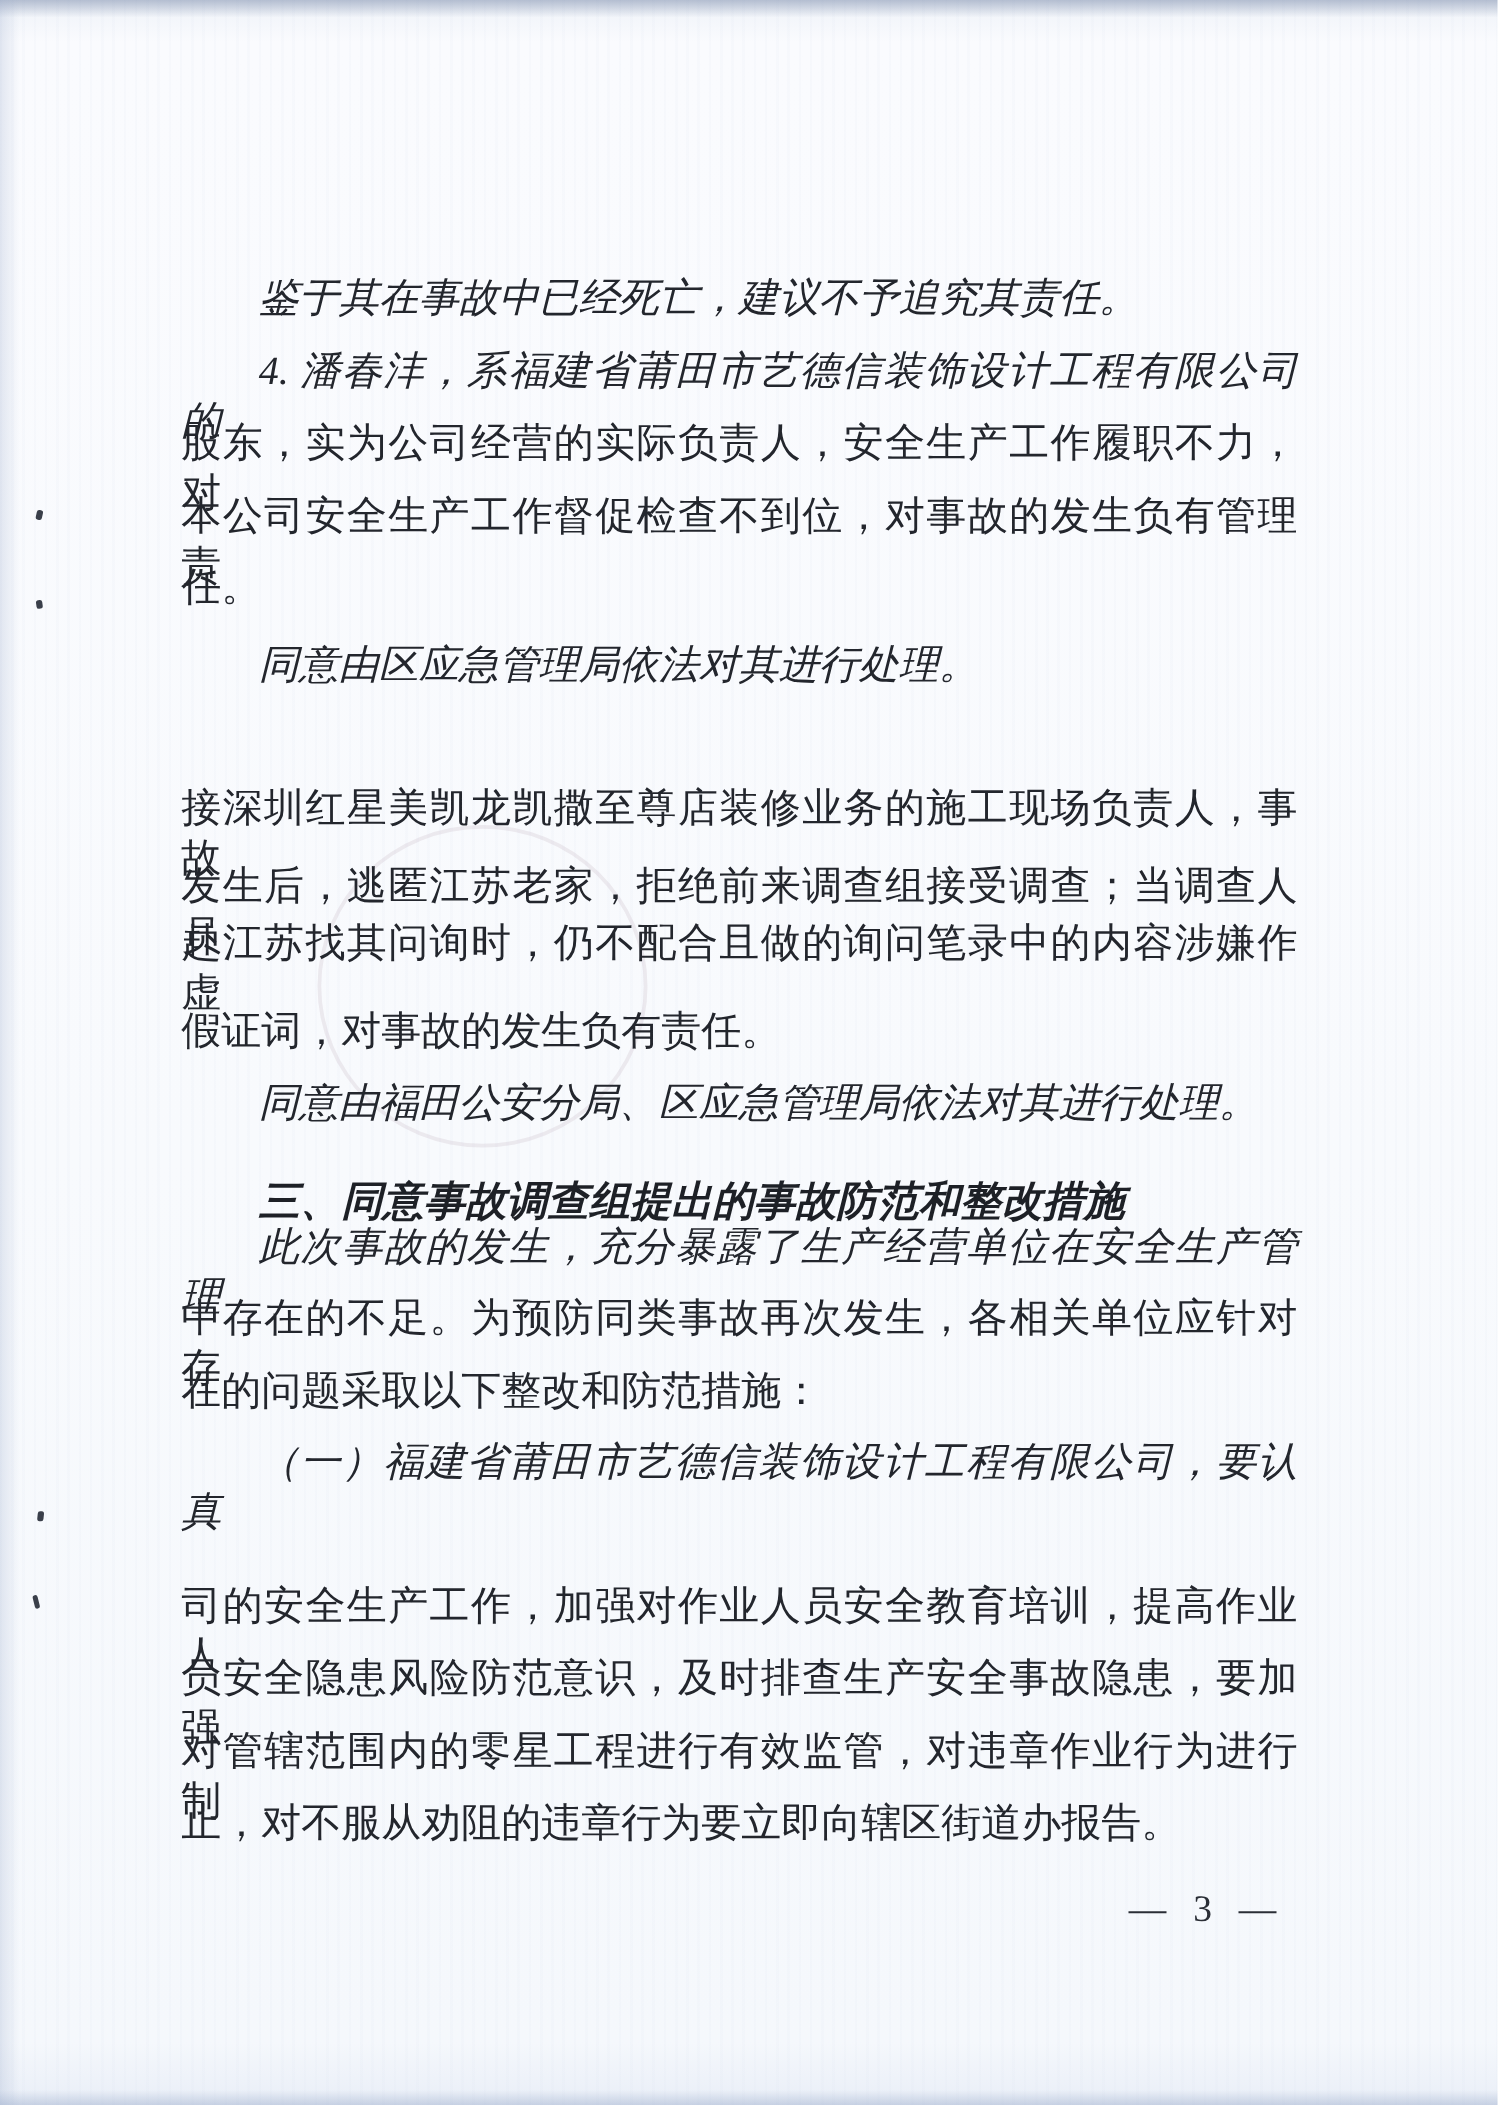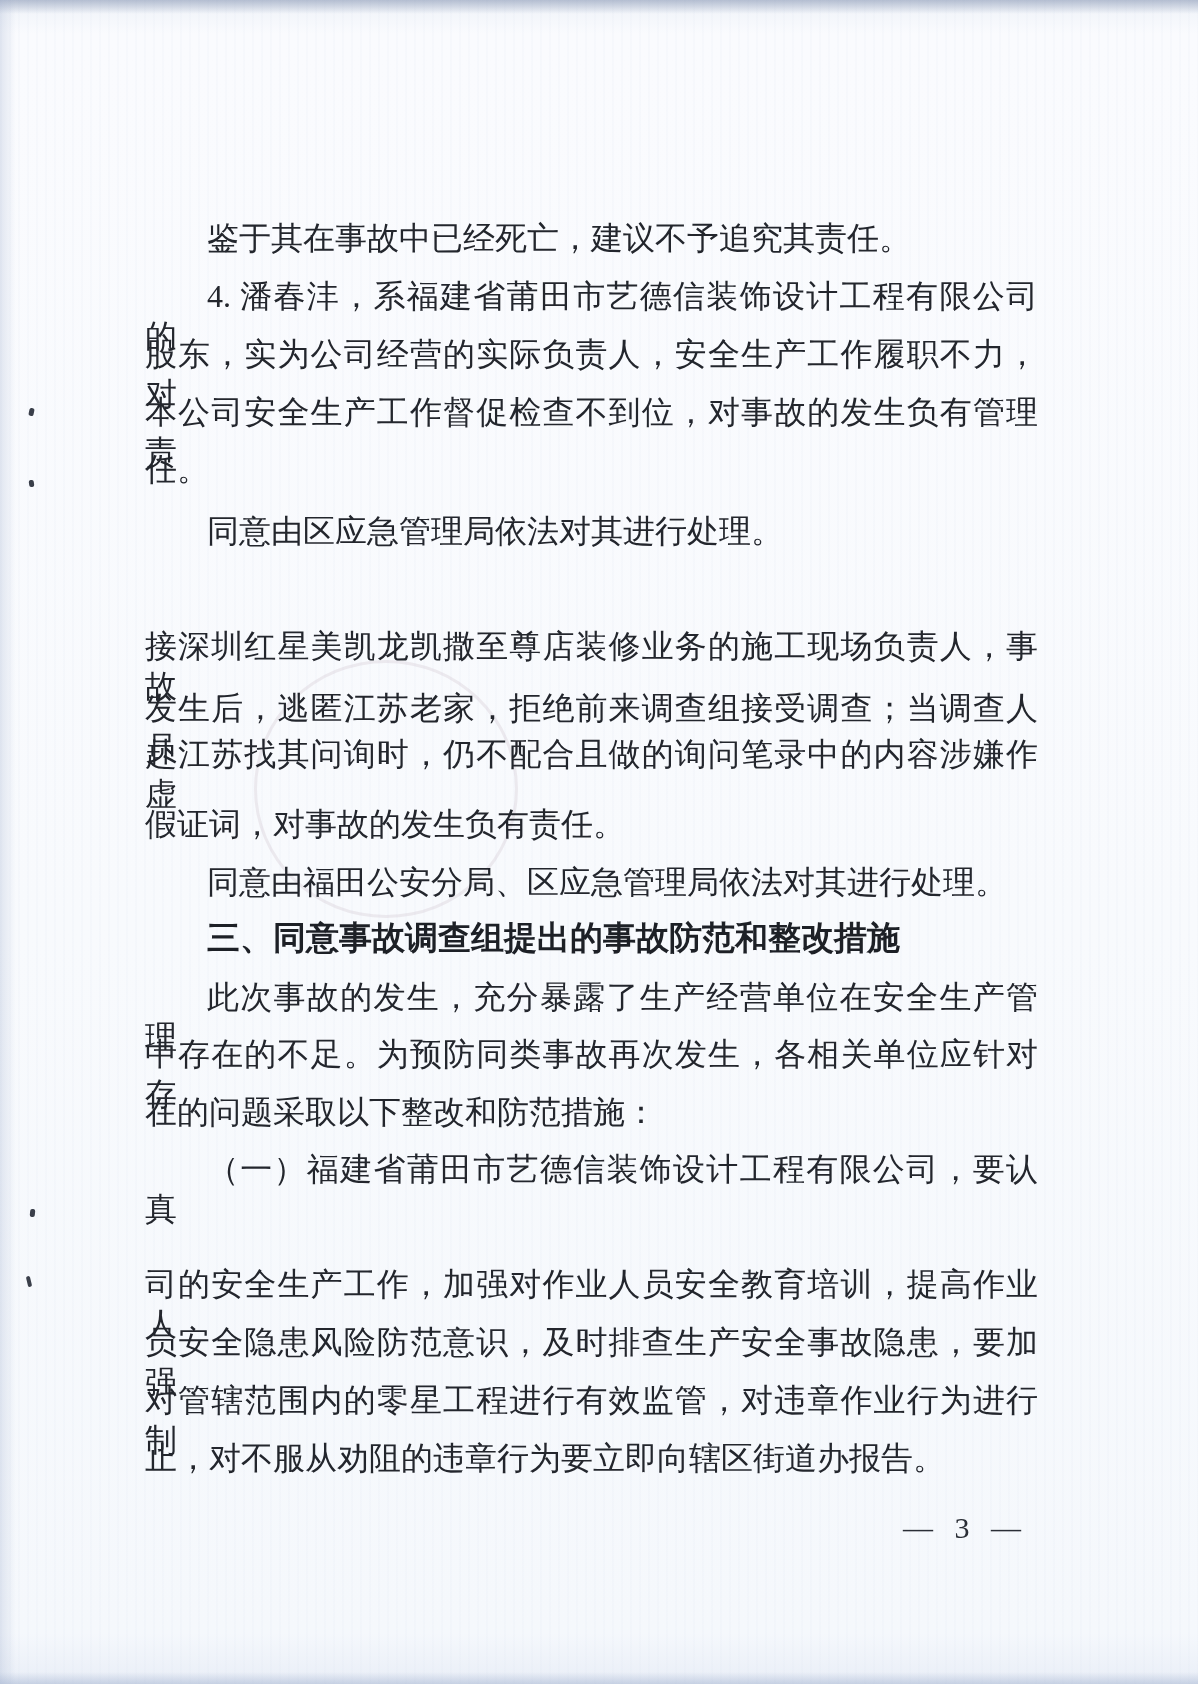--- a/index.html
+++ b/index.html
@@ -28,25 +28,25 @@
     background: linear-gradient(0deg, rgba(150,168,200,0.42), rgba(150,168,200,0));
   }
   .line {
     position: absolute;
     left: 145px; width: 893px;
     font-size: 32px; line-height: 40px;
     color: #23262d;
     font-family: "Liberation Serif", serif;
     letter-spacing: 0px;
   }
-  .i { text-indent: 62px; }
+  .i { text-indent: 62px; font-style: italic; }
   .j { text-align: justify; text-align-last: justify; text-justify: inter-character; }
   .b {
     font-family: "Liberation Sans", sans-serif;
-    font-weight: 700; font-size: 33px; color: #1d2026;
+    font-weight: 700; font-size: 33px; color: #1d2026; margin-top: 23px;
   }
   .pagenum {
     position: absolute; left: 903px; top: 1510px;
     font-size: 30px; line-height: 36px; color: #2a2e36;
     letter-spacing: 7px; white-space: nowrap;
   }
   .stamp-circle {
     position: absolute; left: 254px; top: 660px;
     width: 258px; height: 252px;
     border: 3px solid rgba(193,172,188,0.22);

